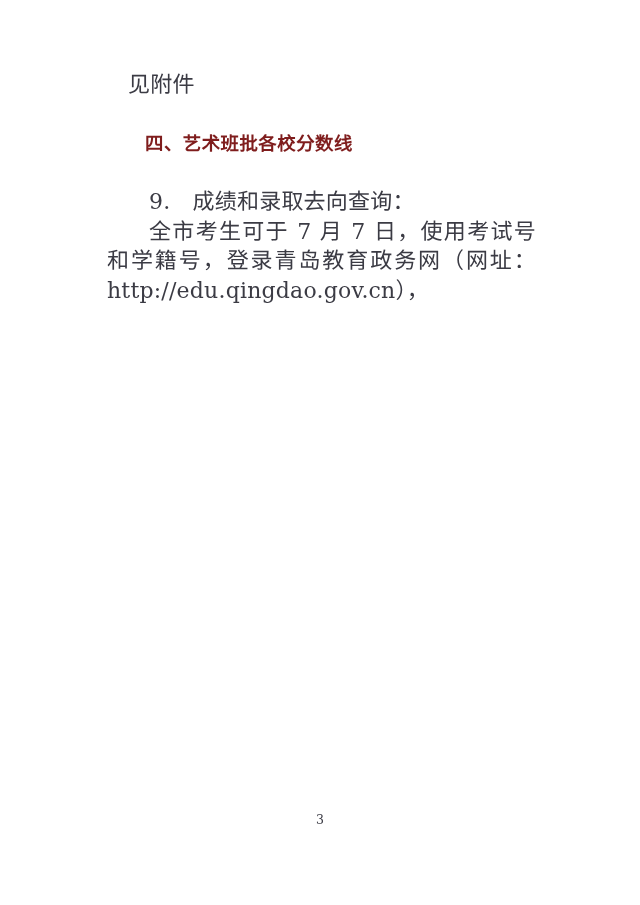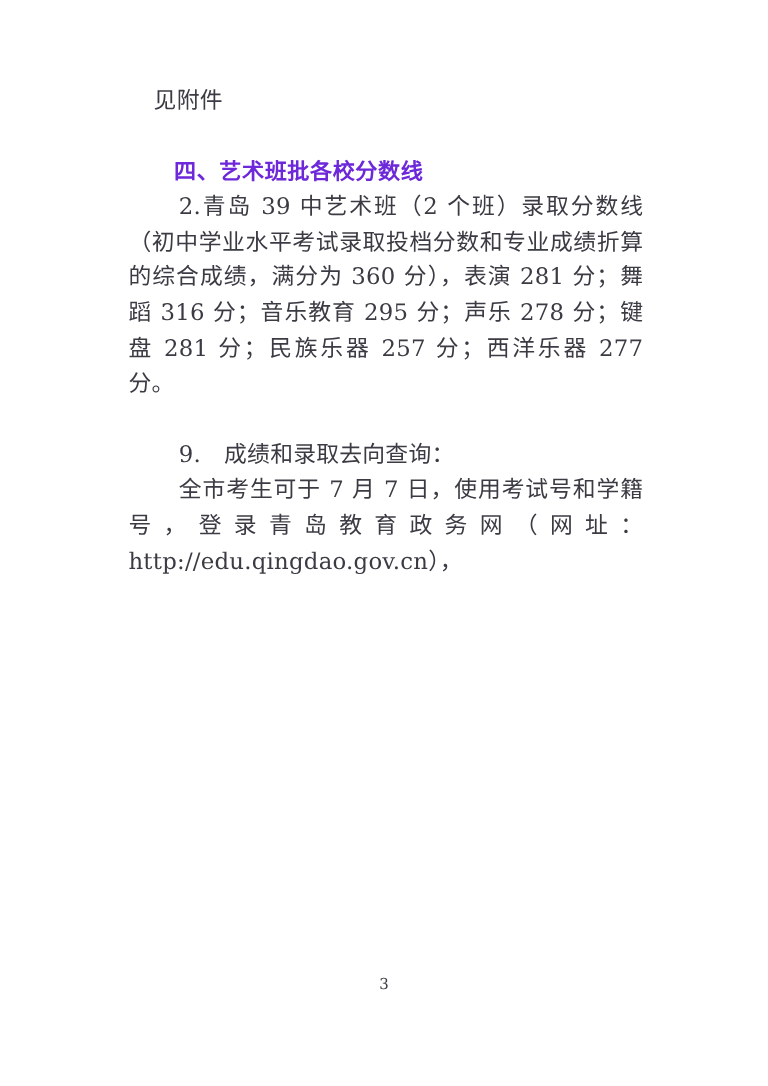--- a/index.html
+++ b/index.html
@@ -30,21 +30,21 @@
   .content {
     position: absolute;
     left: 107px;
     top: 70px;
     width: 429px;
   }
 
   
   .para {
     margin: 0;
-    font-size: 19px;
+    font-size: 22px;
     line-height: 29.6px;
     letter-spacing: 0.2px;
     text-align: justify;
     text-justify: inter-character;
     text-align-last: left;
     word-break: break-all;
     color: #3b3b44;
   }
 
   .indent-1 { text-indent: 21px; }
@@ -52,21 +52,21 @@
 
   
   .heading {
     margin: 0;
     font-family: "DejaVu Sans", "Liberation Sans", sans-serif;
     font-weight: bold;
     font-size: 18.4px;
     line-height: 29.6px;
     letter-spacing: 0.5px;
     text-indent: 38px;
-    color: #6d28d9;
+    color: #7f1d1d;
   }
 
   .spacer-lg { height: 29px; }
 
   .nowrap-url { white-space: nowrap; }
 
   .page-number {
     position: absolute;
     left: 0;
     top: 812px;
@@ -85,21 +85,20 @@
 
   <div class="content">
 
     <p class="para indent-1">见附件</p>
 
     <div class="spacer-lg"></div>
 
     <h2 class="heading">四、艺术班批各校分数线</h2>
 
 
-    <p class="para indent-2">2.青岛 39 中艺术班（2 个班）录取分数线（初中学业水平考试录取投档分数和专业成绩折算的综合成绩，满分为 360 分），表演 281 分；舞蹈 316 分；音乐教育 295 分；声乐 278 分；键盘 281 分；民族乐器 257 分；西洋乐器 277 分。</p>
 
 
     <div class="spacer-lg"></div>
 
 
     <p class="para indent-2">9.　成绩和录取去向查询：</p>
 
     <p class="para indent-2"><span>全市考生可于 7 月 7 日，使用考试号和学籍号，登录青岛教育政务网（网址：</span><span class="nowrap-url">http://edu.qingdao.gov.cn</span><span>），</span></p>
 
   </div>

